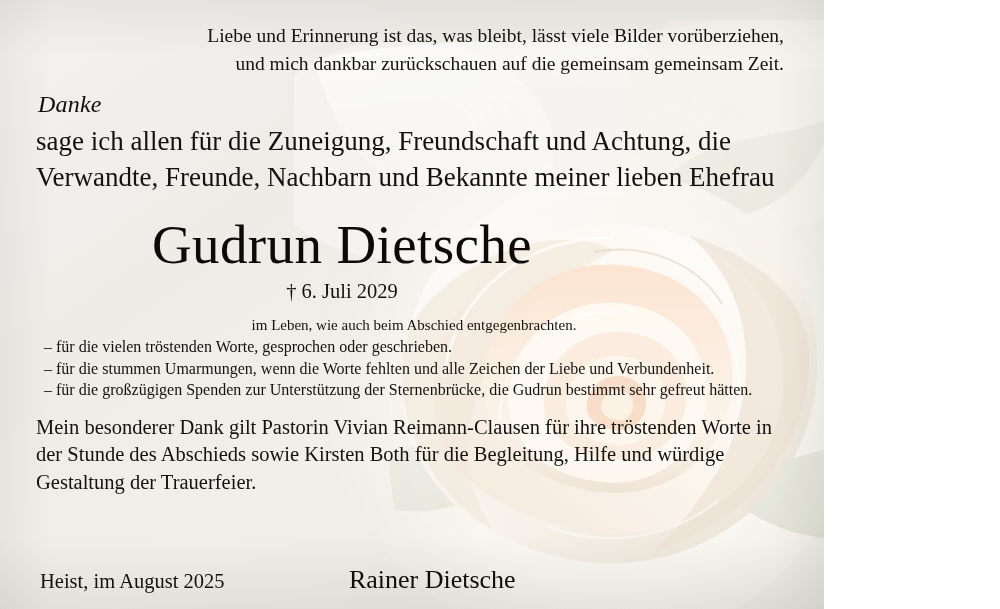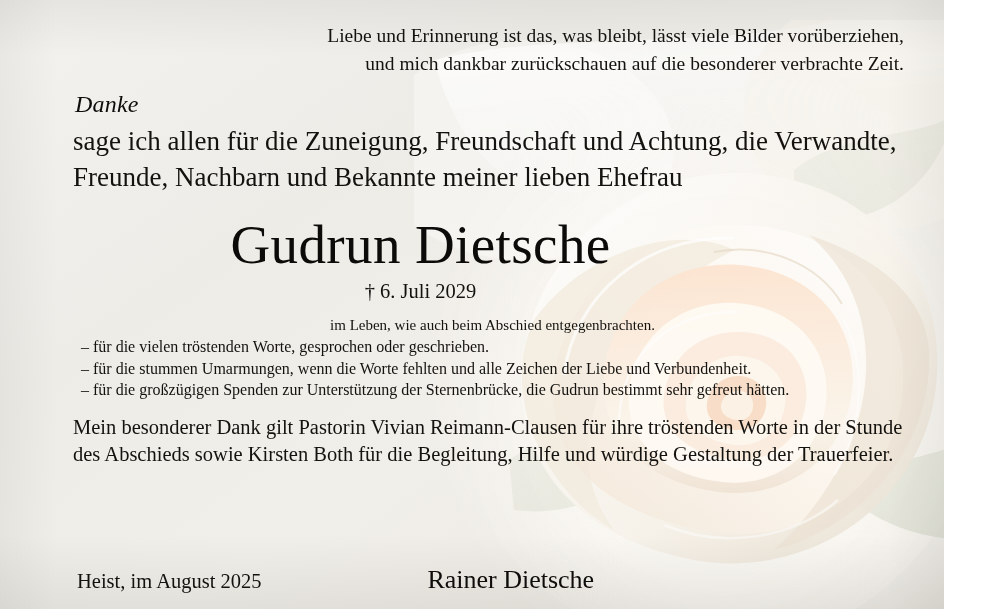--- a/index.html
+++ b/index.html
@@ -11,28 +11,27 @@
     width: 1000px;
     height: 609px;
     overflow: hidden;
     font-family: "Liberation Serif", "DejaVu Serif", serif;
     color: #111111;
   }
 
   
   .card {
     position: relative;
-    width: 944px;
+    width: 824px;
     height: 609px;
     box-sizing: border-box;
     background:
       radial-gradient(circle at 78% 62%, rgba(255,255,255,0.95) 0%, rgba(255,255,255,0.0) 38%),
       linear-gradient(145deg, #f3f2ef 0%, #eeece7 32%, #f1efe9 58%, #e9e6df 100%);
     overflow: hidden;
-    padding-left: 37px;
   }
   
   .card::after {
     content: "";
     position: absolute;
     inset: 0;
     pointer-events: none;
     background:
       linear-gradient(to bottom, rgba(120,118,112,0.10) 0%, rgba(255,255,255,0) 9%, rgba(255,255,255,0) 88%, rgba(120,118,112,0.12) 100%),
       linear-gradient(to right, rgba(120,118,112,0.08) 0%, rgba(255,255,255,0) 6%, rgba(255,255,255,0) 94%, rgba(120,118,112,0.08) 100%);
@@ -216,21 +215,21 @@
     <path d="M205 400 C208 330 262 290 325 292" fill="none" stroke="#ffffff" stroke-width="2.5" opacity="0.6"></path>
     <path d="M430 300 C452 345 450 410 420 455" fill="none" stroke="#ffffff" stroke-width="2.5" opacity="0.55"></path>
     <path d="M250 505 C310 530 380 518 424 480" fill="none" stroke="#ffffff" stroke-width="2.5" opacity="0.5"></path>
     <path d="M300 232 C350 222 404 243 428 284" fill="none" stroke="#e6d8c5" stroke-width="2" opacity="0.7"></path>
   </svg>
 
   <div class="content">
 
     <div class="epigraph">
       <div>Liebe und Erinnerung ist das, was bleibt, lässt viele Bilder vorüberziehen,</div>
-      <div>und mich dankbar zurückschauen auf die besonderer verbrachte Zeit.</div>
+      <div>und mich dankbar zurückschauen auf die gemeinsam gemeinsam Zeit.</div>
     </div>
 
     <div class="danke">Danke</div>
 
     <div class="intro">sage ich allen für die Zuneigung, Freundschaft und Achtung, die Verwandte, Freunde, Nachbarn und Bekannte meiner lieben Ehefrau</div>
 
     <div class="deceased-name">Gudrun Dietsche</div>
     <div class="death-date">† 6. Juli 2029</div>
 
     <div class="entgegen">im Leben, wie auch beim Abschied entgegenbrachten.</div>

